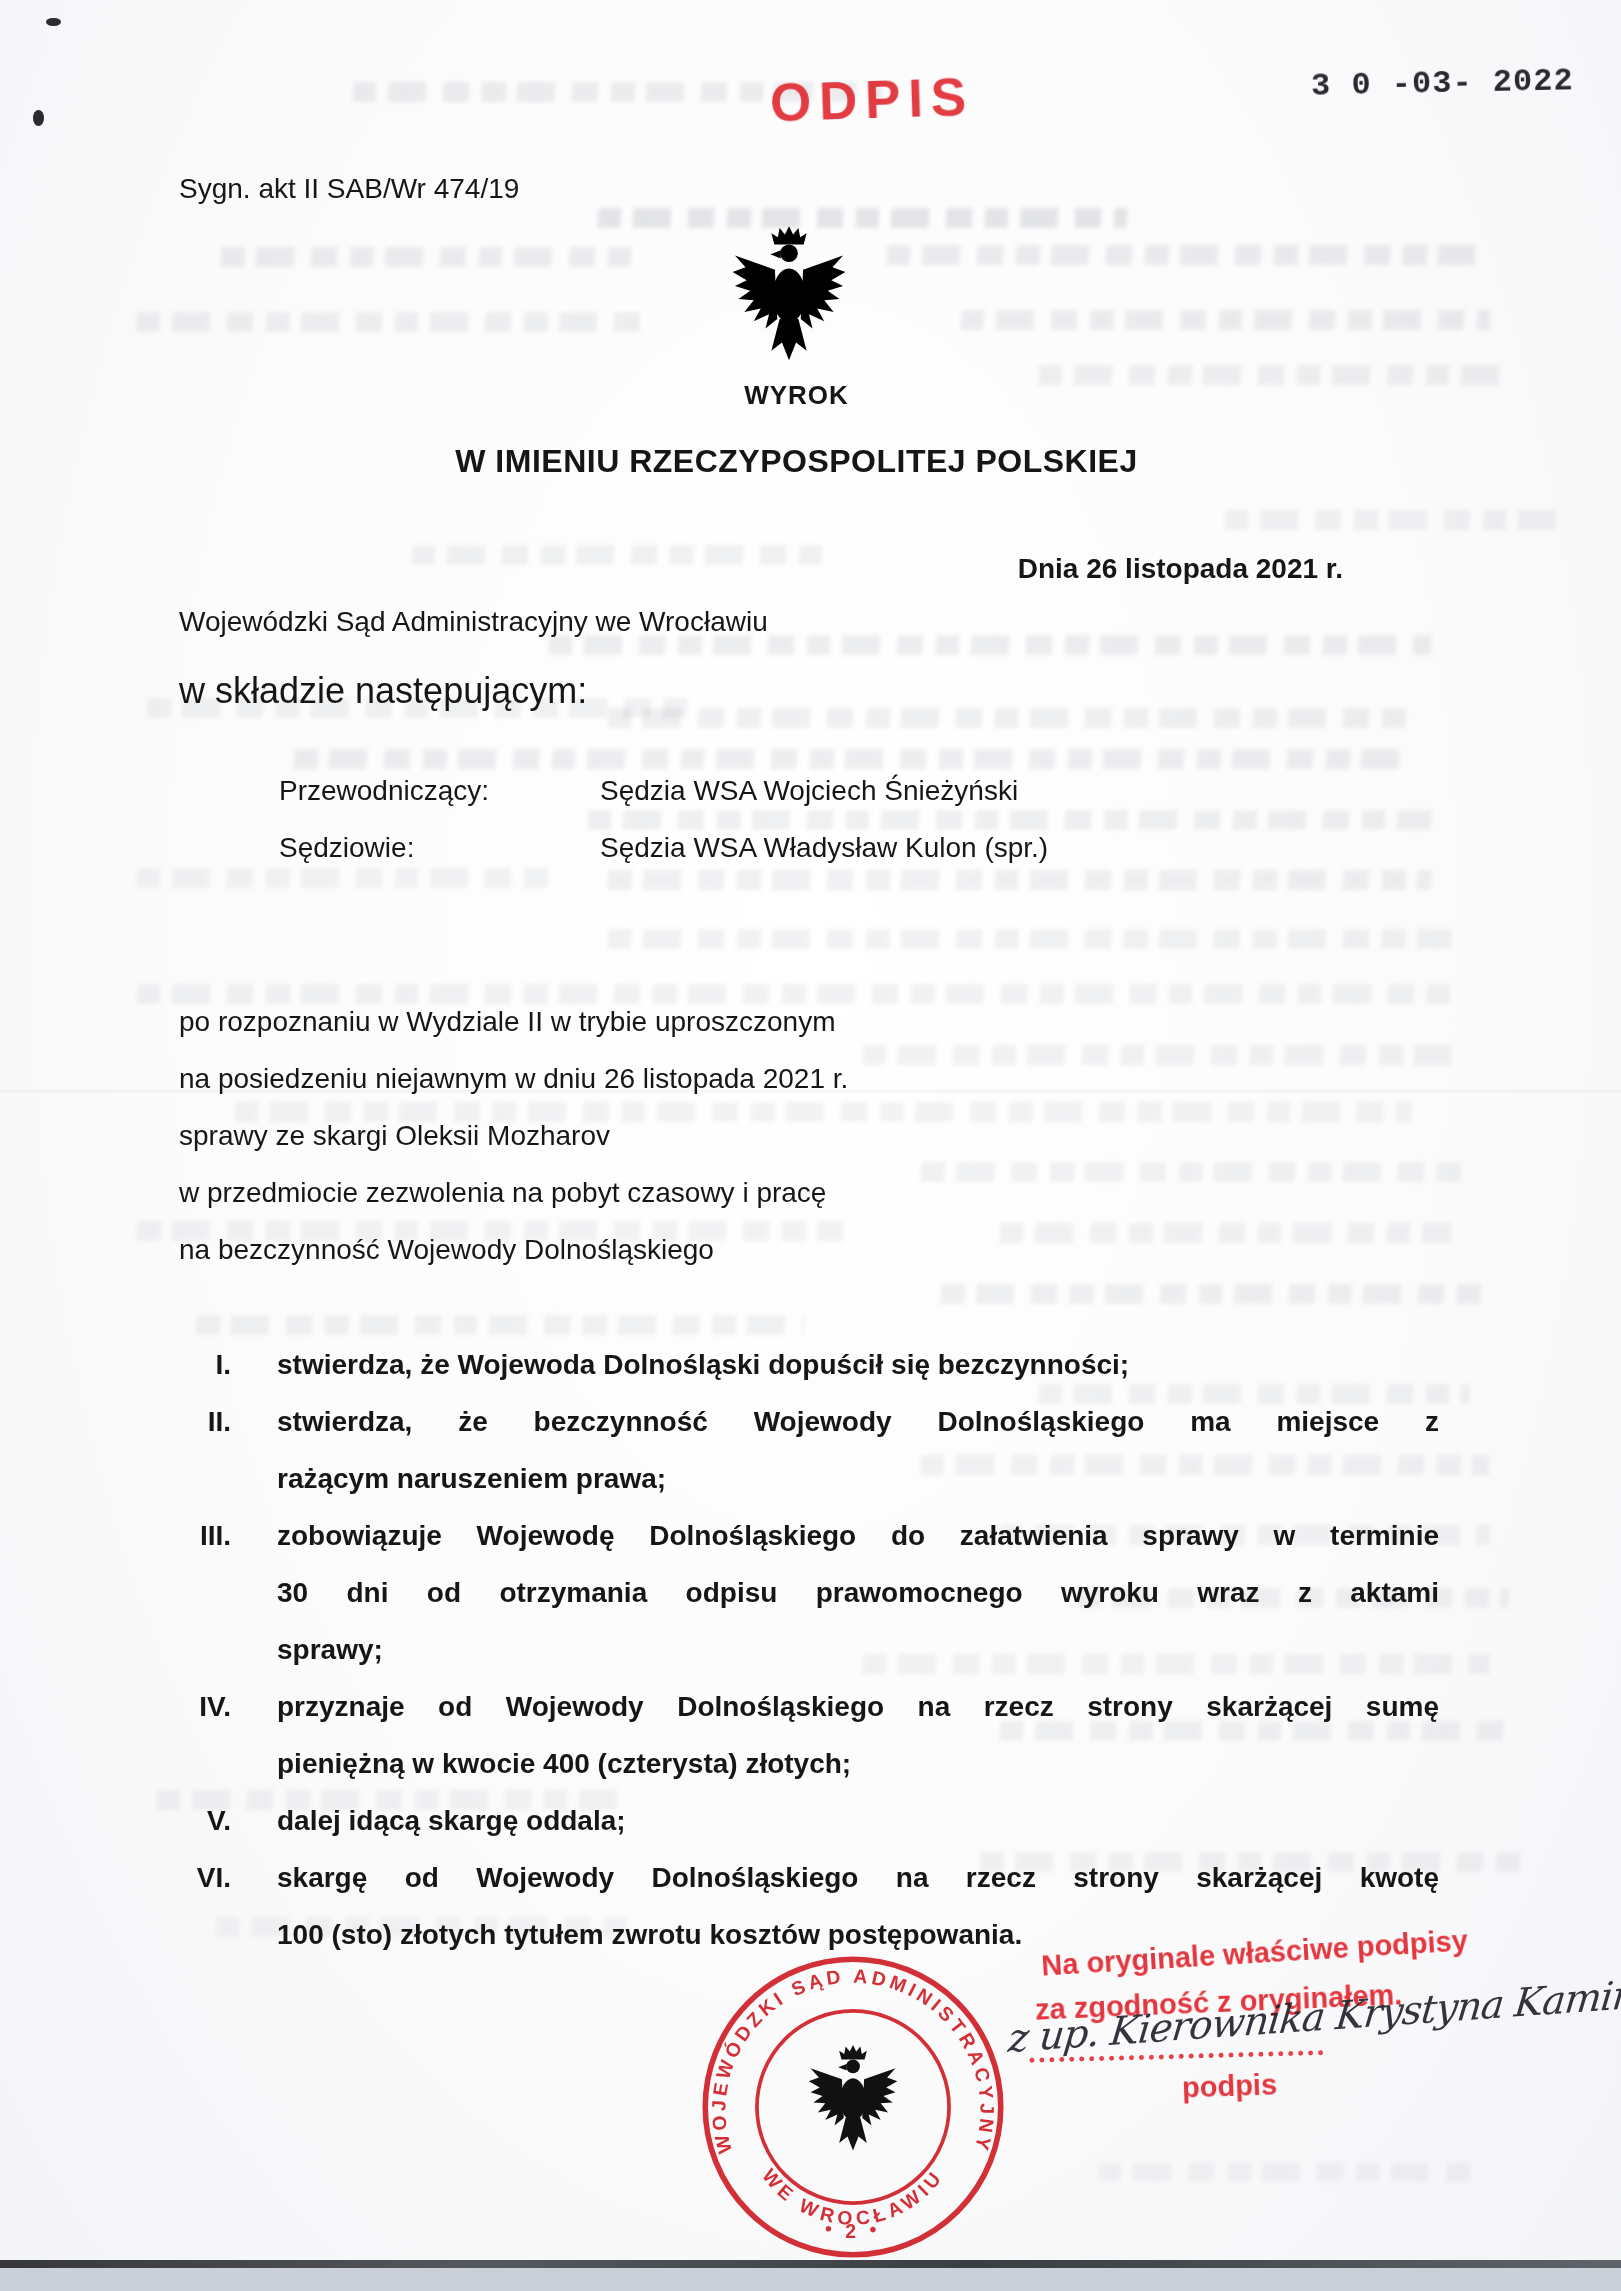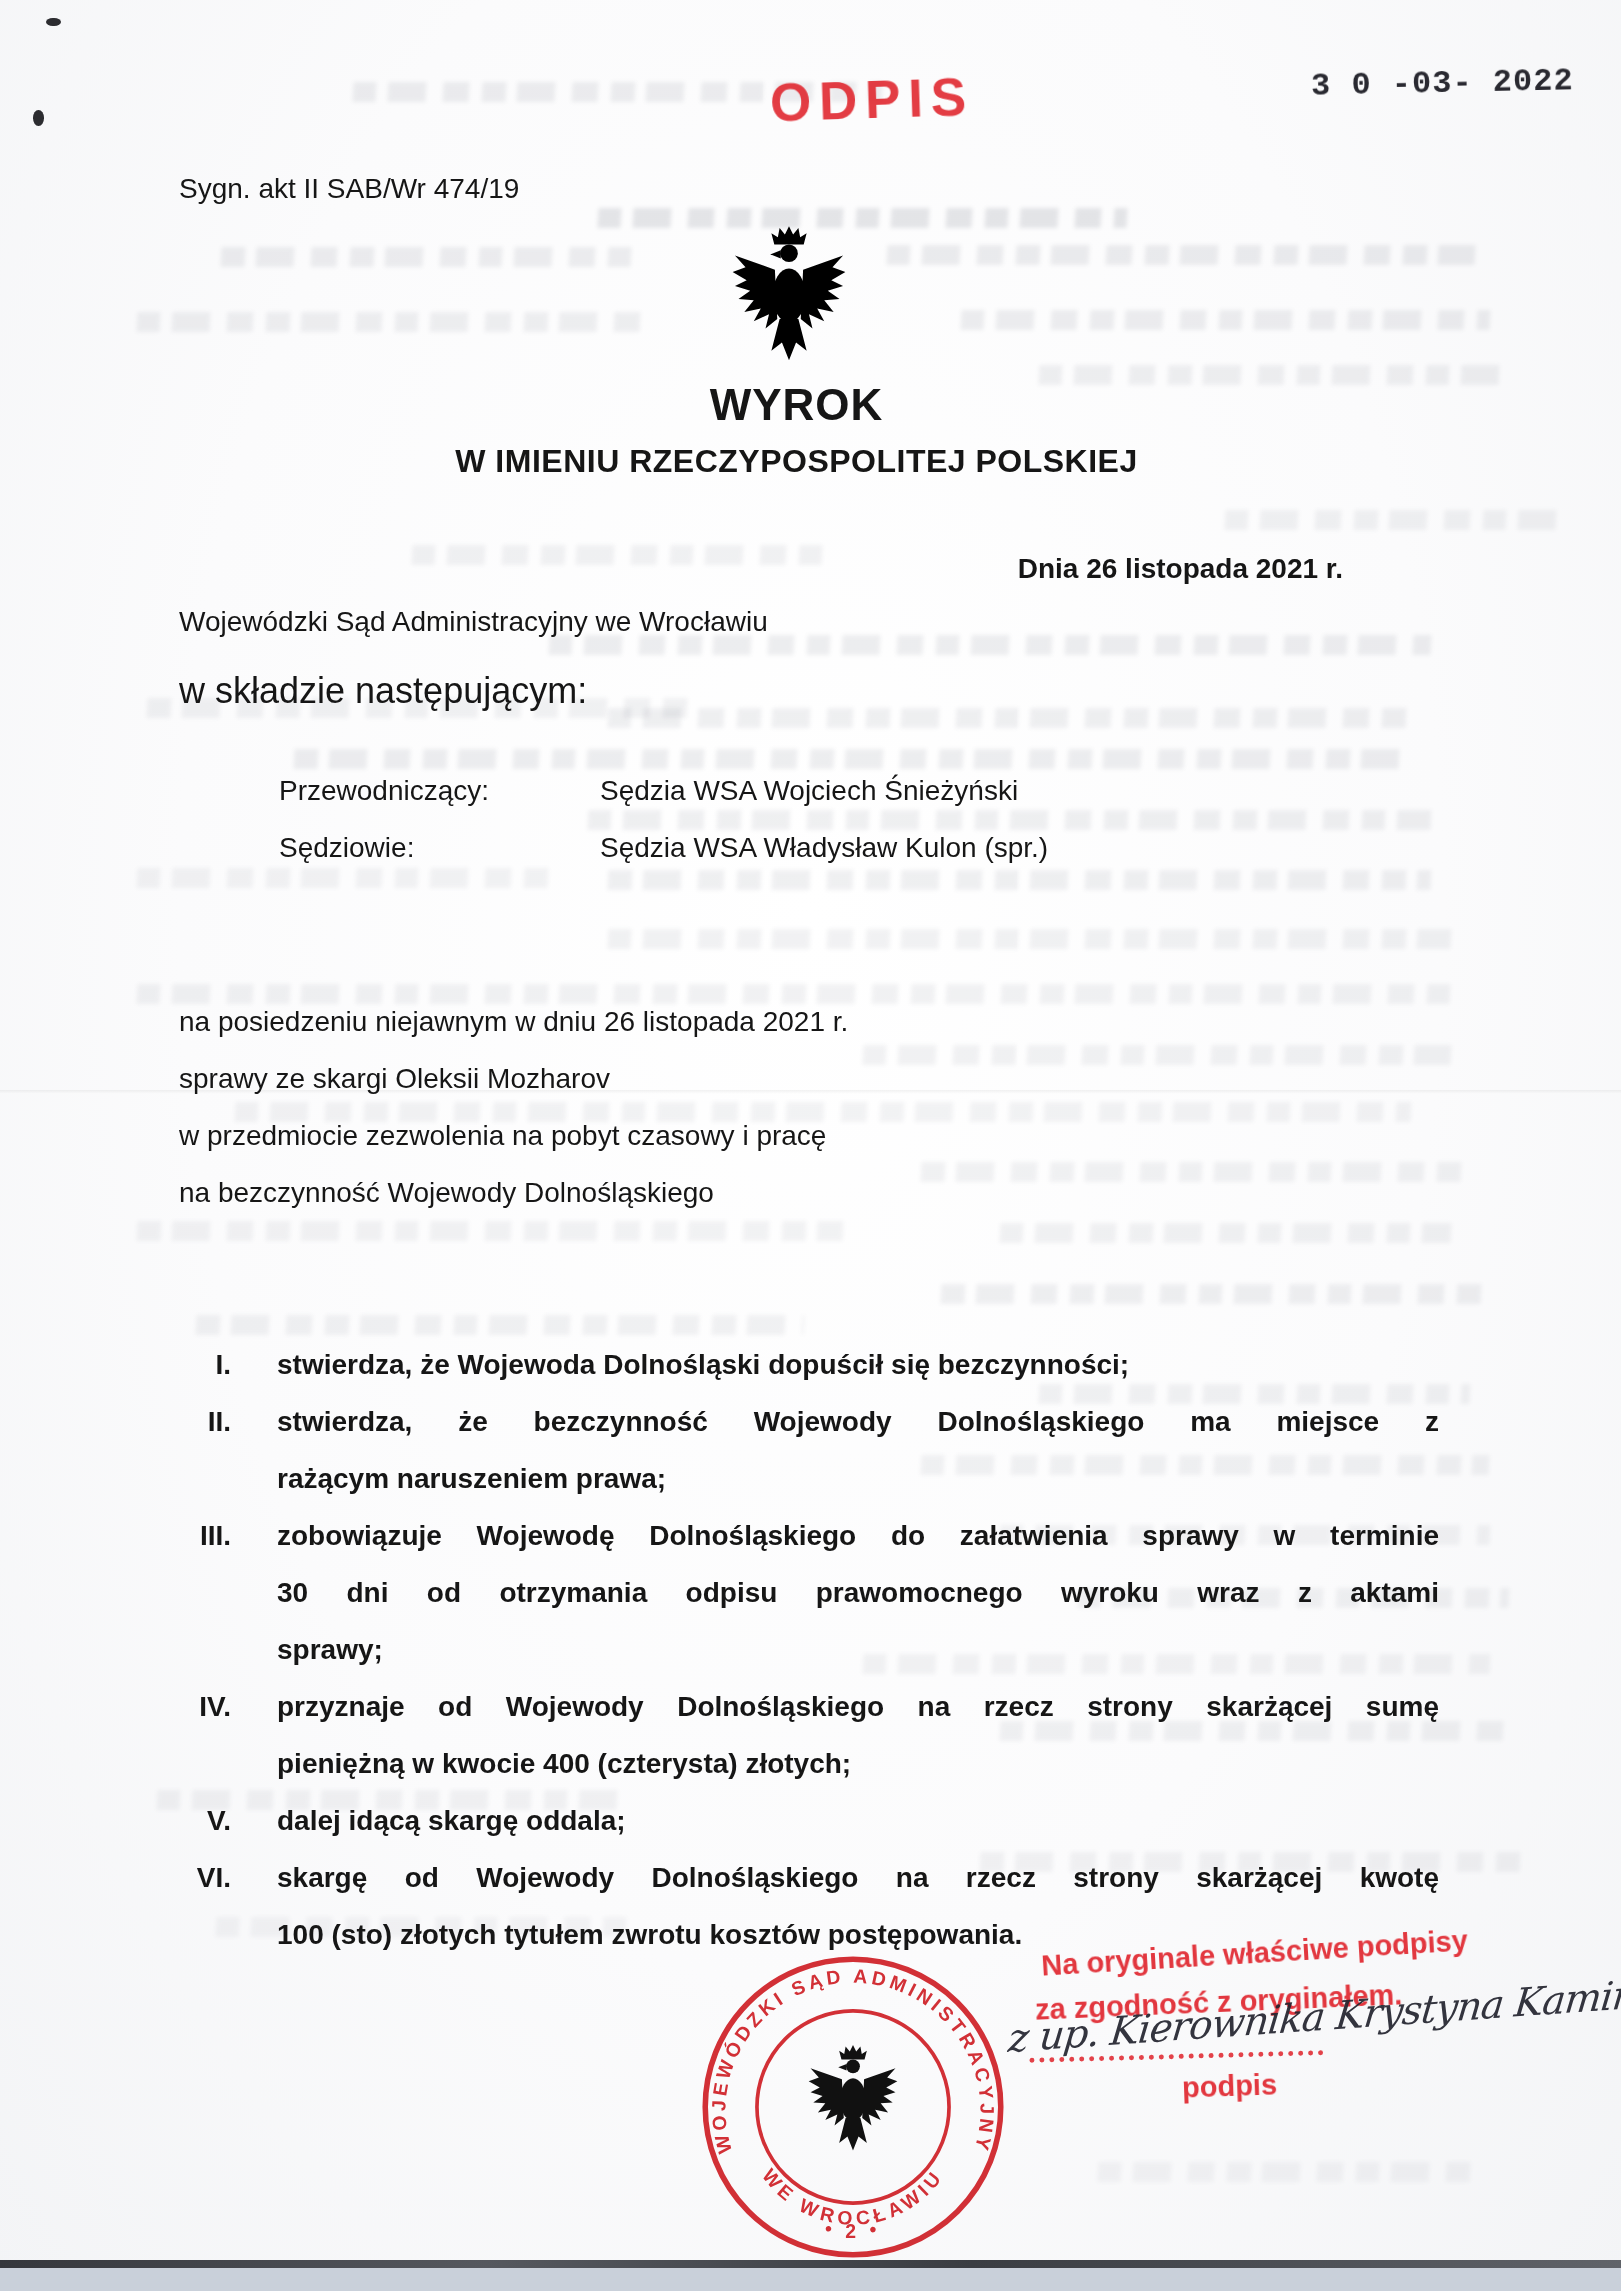--- a/index.html
+++ b/index.html
@@ -31,21 +31,21 @@
     left:1311px; top:65px;
     font-family:"Liberation Mono", monospace;
     font-size:32px; font-weight:bold; letter-spacing:1px;
     color:#181820; opacity:.92;
     transform:rotate(-1.2deg);
     filter:blur(0.2px);
     white-space:nowrap;
   }
   .caseno{left:179px; top:173px; font-size:28px;}
   .emblem{left:729px; top:225px; width:120px; height:141px;}
-  .title{left:321px; top:380px; width:951px; text-align:center; font-size:44px; font-weight:bold; letter-spacing:1px;}
+  .title{left:321px; top:380px; width:951px; text-align:center; font-size:26px; font-weight:bold; letter-spacing:1px;}
   .subtitle{left:321px; top:443px; width:951px; text-align:center; font-size:32px; font-weight:bold; letter-spacing:0.5px;}
   .dateline{left:882px; top:553px; width:461px; text-align:right; font-size:28px; font-weight:bold;}
   .courtline1{left:179px; top:606px; font-size:28px;}
   .courtline2{left:179px; top:670px; font-size:36px;}
   
   #panel{left:279px; top:775px; width:1078px;}
   .panel-row{height:57px; font-size:28px; white-space:nowrap;}
   .panel-role{display:inline-block; width:321px;}
   
   #recitals{left:179px; top:1006px; width:1294px;}
@@ -153,20 +153,21 @@
   <div class="abs subtitle">W IMIENIU RZECZYPOSPOLITEJ POLSKIEJ</div>
   <div class="abs dateline">Dnia 26 listopada 2021 r.</div>
   <div class="abs courtline1">Wojewódzki Sąd Administracyjny we Wrocławiu</div>
   <div class="abs courtline2">w składzie następującym:</div>
 
   <div class="abs" id="panel">
       <div class="panel-row"><span class="panel-role">Przewodniczący:</span><span>Sędzia WSA Wojciech Śnieżyński</span></div>
       <div class="panel-row"><span class="panel-role">Sędziowie:</span><span>Sędzia WSA Władysław Kulon (spr.)</span></div>
     </div>
   <div class="abs" id="recitals">
+      <div class="recital">po rozpoznaniu w Wydziale II w trybie uproszczonym</div>
       <div class="recital">na posiedzeniu niejawnym w dniu 26 listopada 2021 r.</div>
       <div class="recital">sprawy ze skargi Oleksii Mozharov</div>
       <div class="recital">w przedmiocie zezwolenia na pobyt czasowy i pracę</div>
       <div class="recital">na bezczynność Wojewody Dolnośląskiego</div>
     </div>
   <div class="abs" id="rulings">
       <div class="rline" style="top: 1349px;">
         <span class="rnum">I.</span>
         <span class="rtext">stwierdza, że Wojewoda Dolnośląski dopuścił się bezczynności;</span>
       </div>

